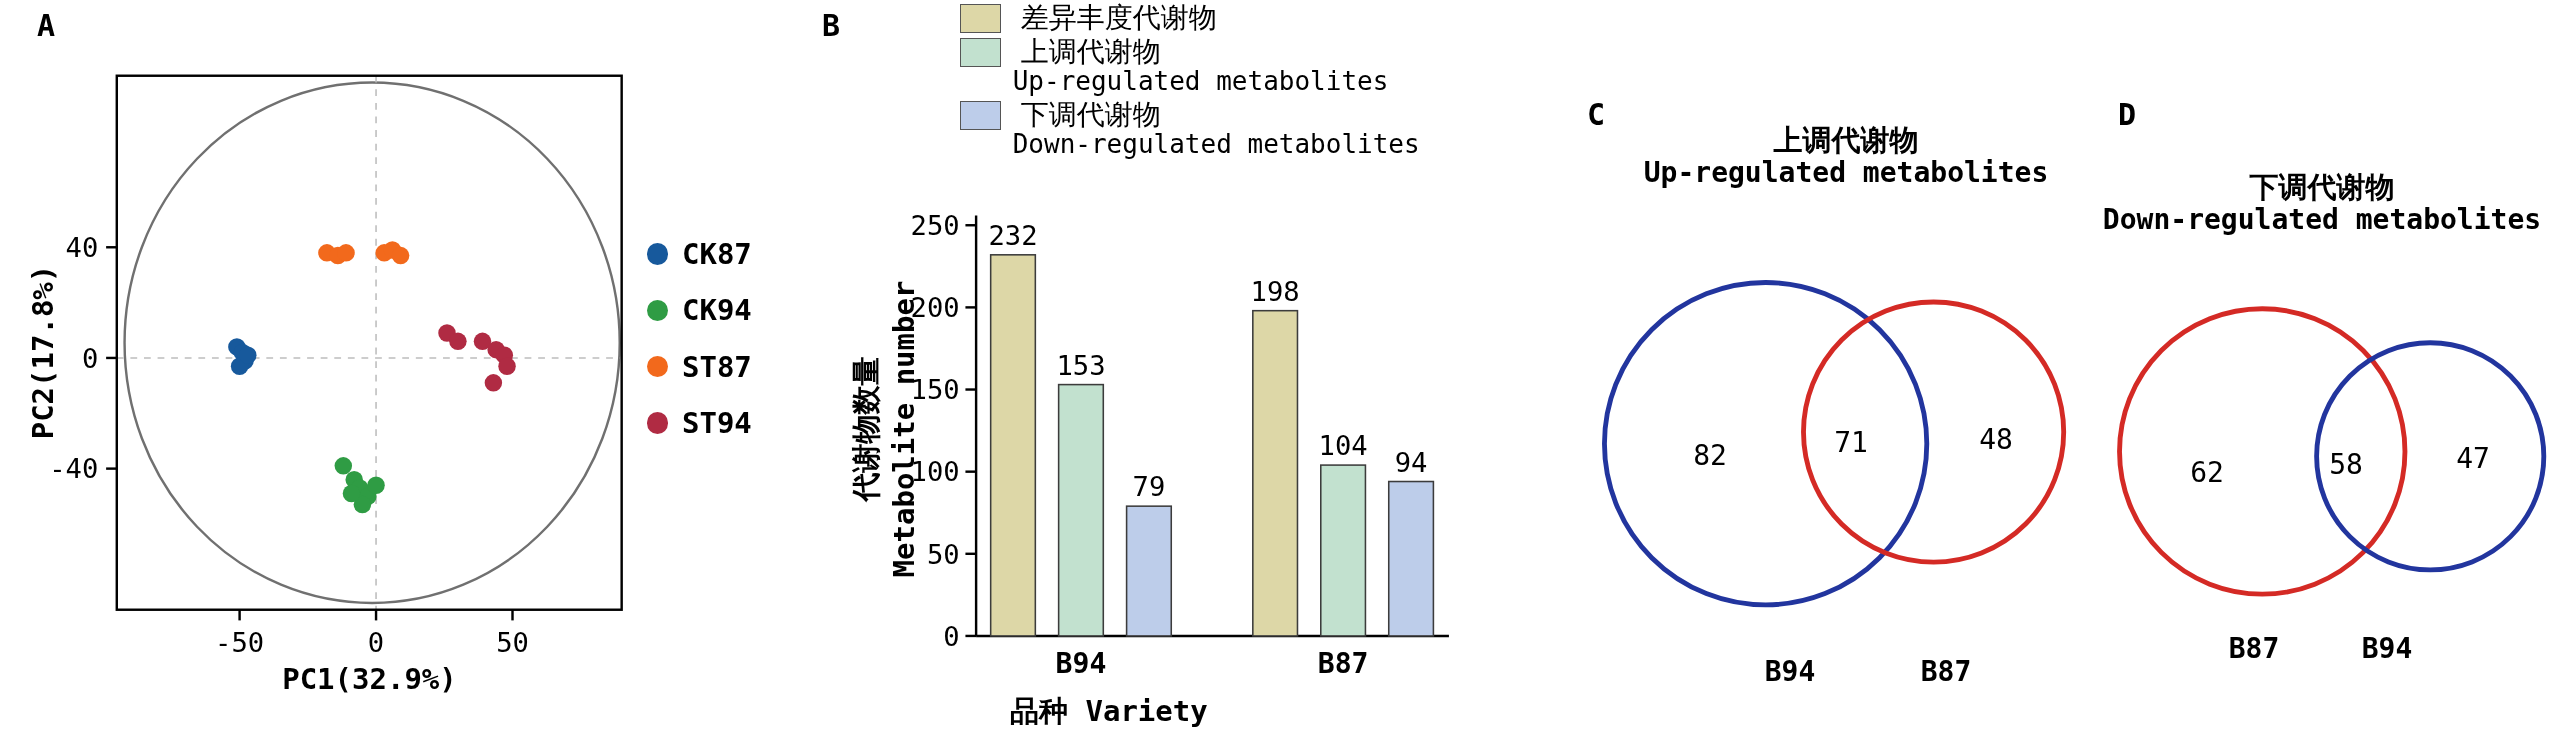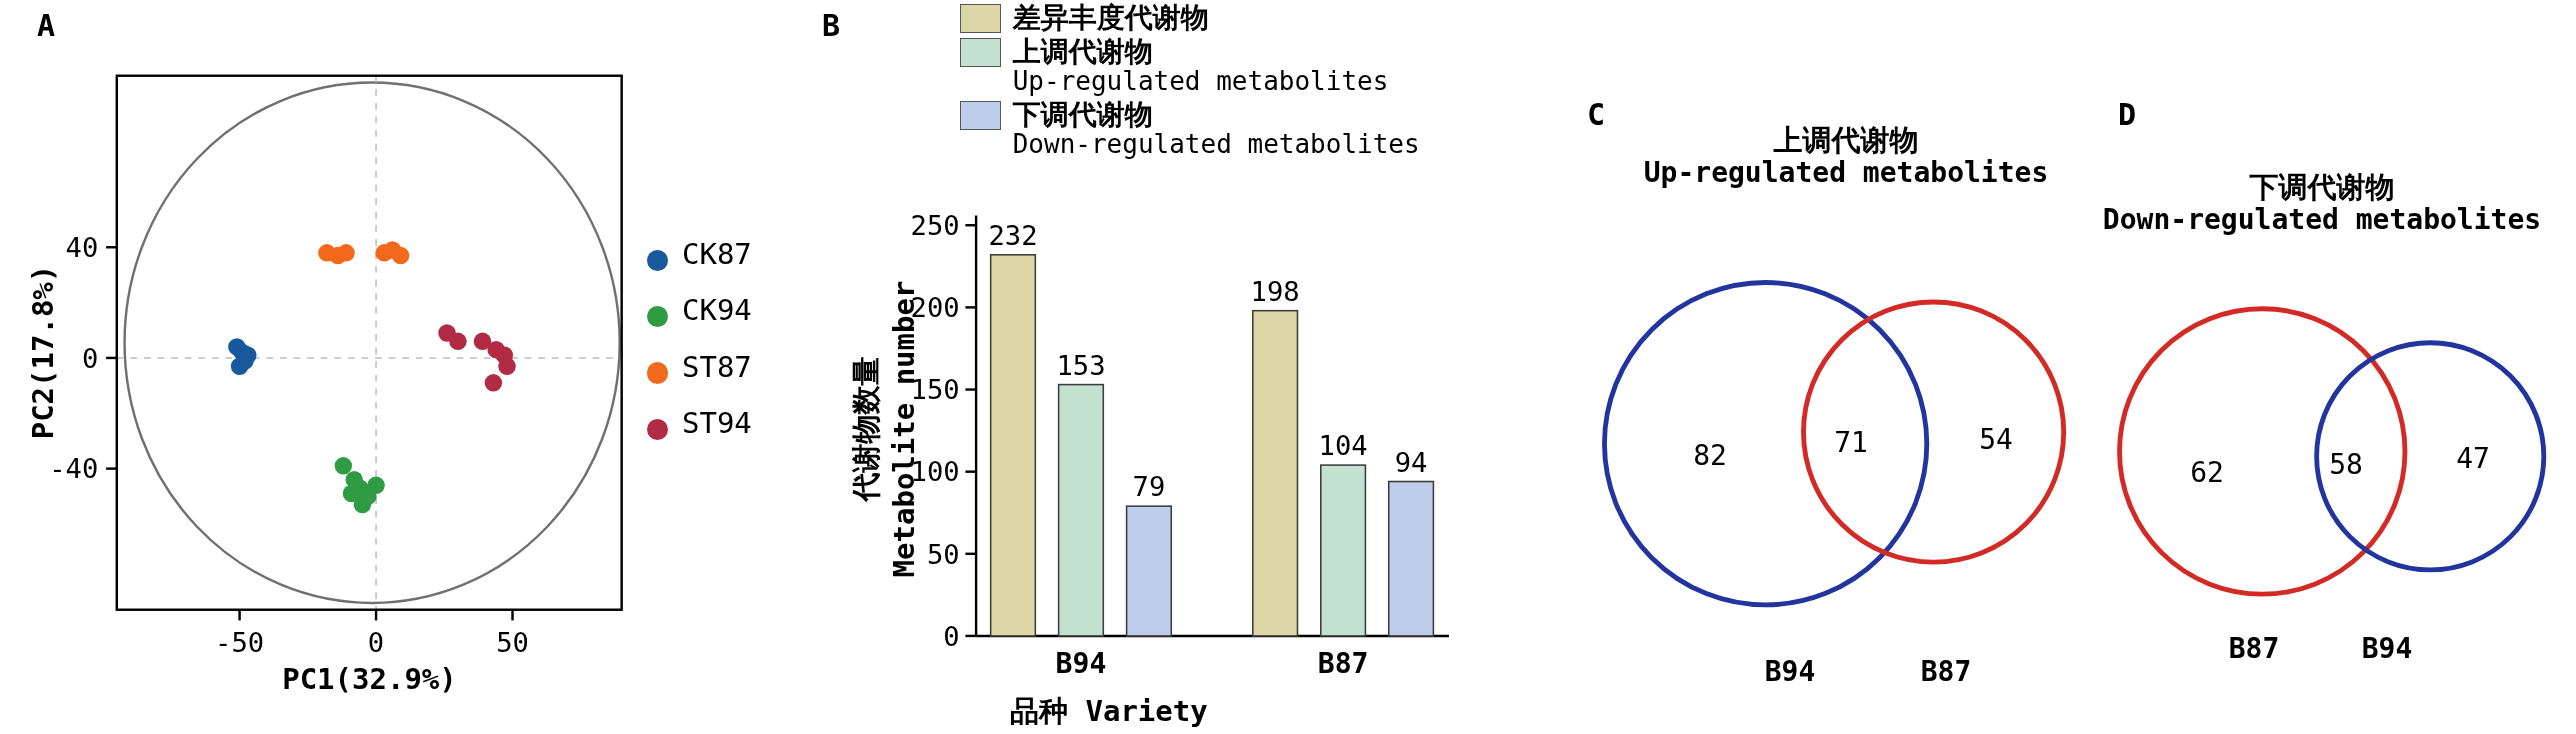--- a/index.html
+++ b/index.html
@@ -6,25 +6,25 @@
   #figure{position:relative;width:2576px;height:734px;background:#fff;overflow:hidden;
     font-family:"DejaVu Sans Mono","Liberation Mono",monospace;color:#000;}
   .abs{position:absolute;}
   .panel-letter{font-size:30px;font-weight:700;}
   .center{transform:translate(-50%,-50%);white-space:nowrap;}
   svg{position:absolute;top:0;}
   svg text{font-family:"DejaVu Sans Mono","Liberation Mono",monospace;fill:#000;}
   .pca-title{font-size:32px;font-weight:600;text-align:center;}
   .axis-label{font-size:29px;font-weight:600;white-space:nowrap;}
   .legend-a{display:flex;flex-direction:column;gap:22.3px;}
-  .legend-a .item{display:flex;align-items:flex-end;gap:13.6px;font-size:29px;font-weight:400;}
+  .legend-a .item{display:flex;align-items:center;gap:13.6px;font-size:29px;font-weight:700;}
   .legend-a .dot{width:21.4px;height:21.4px;border-radius:50%;flex:0 0 auto;}
   .legend-b .item{display:flex;gap:11.7px;margin-bottom:2.9px;}
   .legend-b .swatch{width:41px;height:29px;border:1.9px solid #555;margin-top:1.9px;flex:0 0 auto;box-sizing:border-box;}
-  .legend-b .zh{font-size:28px;line-height:31px;font-weight:700;}
+  .legend-b .zh{font-size:28px;line-height:31px;font-weight:400;margin-left:8px;}
   .legend-b .en{font-size:26px;line-height:29px;}
   .venn-title{text-align:center;}
   .venn-title .zh{font-size:29px;line-height:33px;font-weight:600;}
   .venn-title .en{font-size:28px;line-height:32px;font-weight:600;}
   .venn-num{font-size:28px;}
   .venn-set{font-size:28px;font-weight:600;}
   .rot{transform:translate(-50%,-50%) rotate(-90deg);text-align:center;white-space:nowrap;}
 </style>
 </head>
 <body>
@@ -163,21 +163,21 @@
   <div class="abs venn-title" style="left:1603px;top:124px;width:486px">
     <div class="zh">上调代谢物</div>
     <div class="en">Up-regulated metabolites</div>
   </div>
   <svg id="venn-c-svg" style="left:1574px" width="525" height="734" viewBox="0 0 540 756">
       <circle cx="197" cy="457" r="166" fill="none" stroke="#22359e" stroke-width="5"></circle>
       <circle cx="370" cy="445" r="134" fill="none" stroke="#d42a25" stroke-width="5"></circle>
     </svg>
   <span class="abs venn-num center" style="left:1710px;top:455px">82</span>
   <span class="abs venn-num center" style="left:1851px;top:442px">71</span>
-  <span class="abs venn-num center" style="left:1996px;top:439px">54</span>
+  <span class="abs venn-num center" style="left:1996px;top:439px">48</span>
   <span class="abs venn-set center" style="left:1790px;top:671px">B94</span>
   <span class="abs venn-set center" style="left:1946px;top:671px">B87</span>
 
   <span class="abs panel-letter" style="left:2118px;top:97px">D</span>
   <div class="abs venn-title" style="left:2079px;top:171px;width:486px">
     <div class="zh">下调代谢物</div>
     <div class="en">Down-regulated metabolites</div>
   </div>
   <svg id="venn-d-svg" style="left:2098px" width="478" height="734" viewBox="0 0 492 756">
       <circle cx="169" cy="465" r="147" fill="none" stroke="#d42a25" stroke-width="5"></circle>

